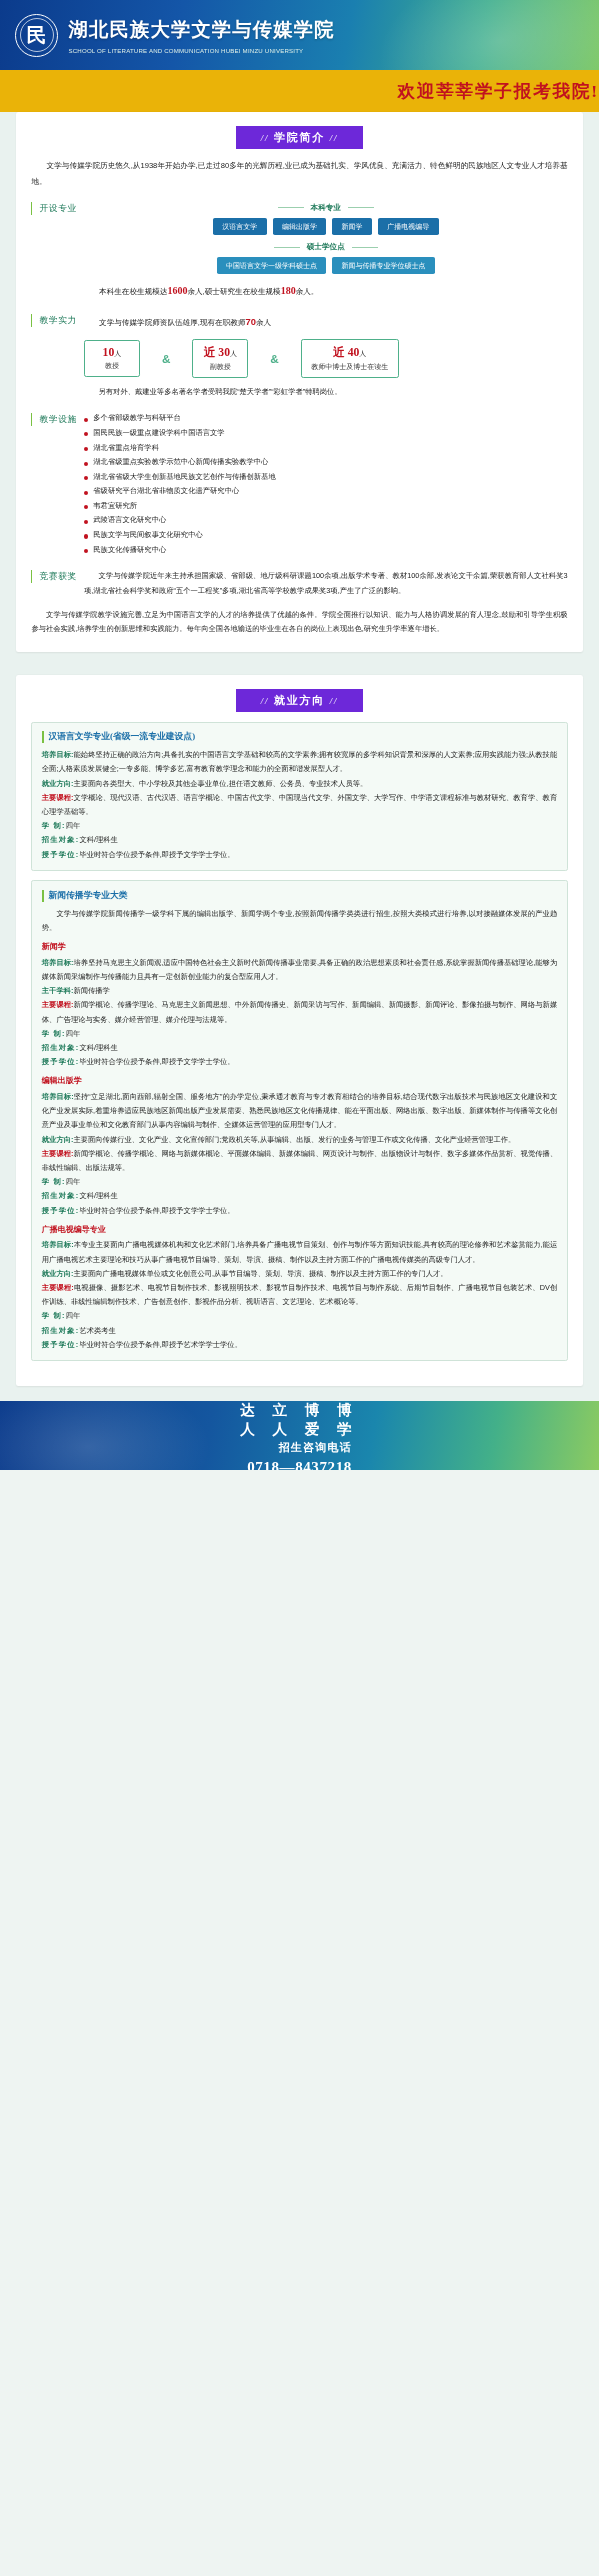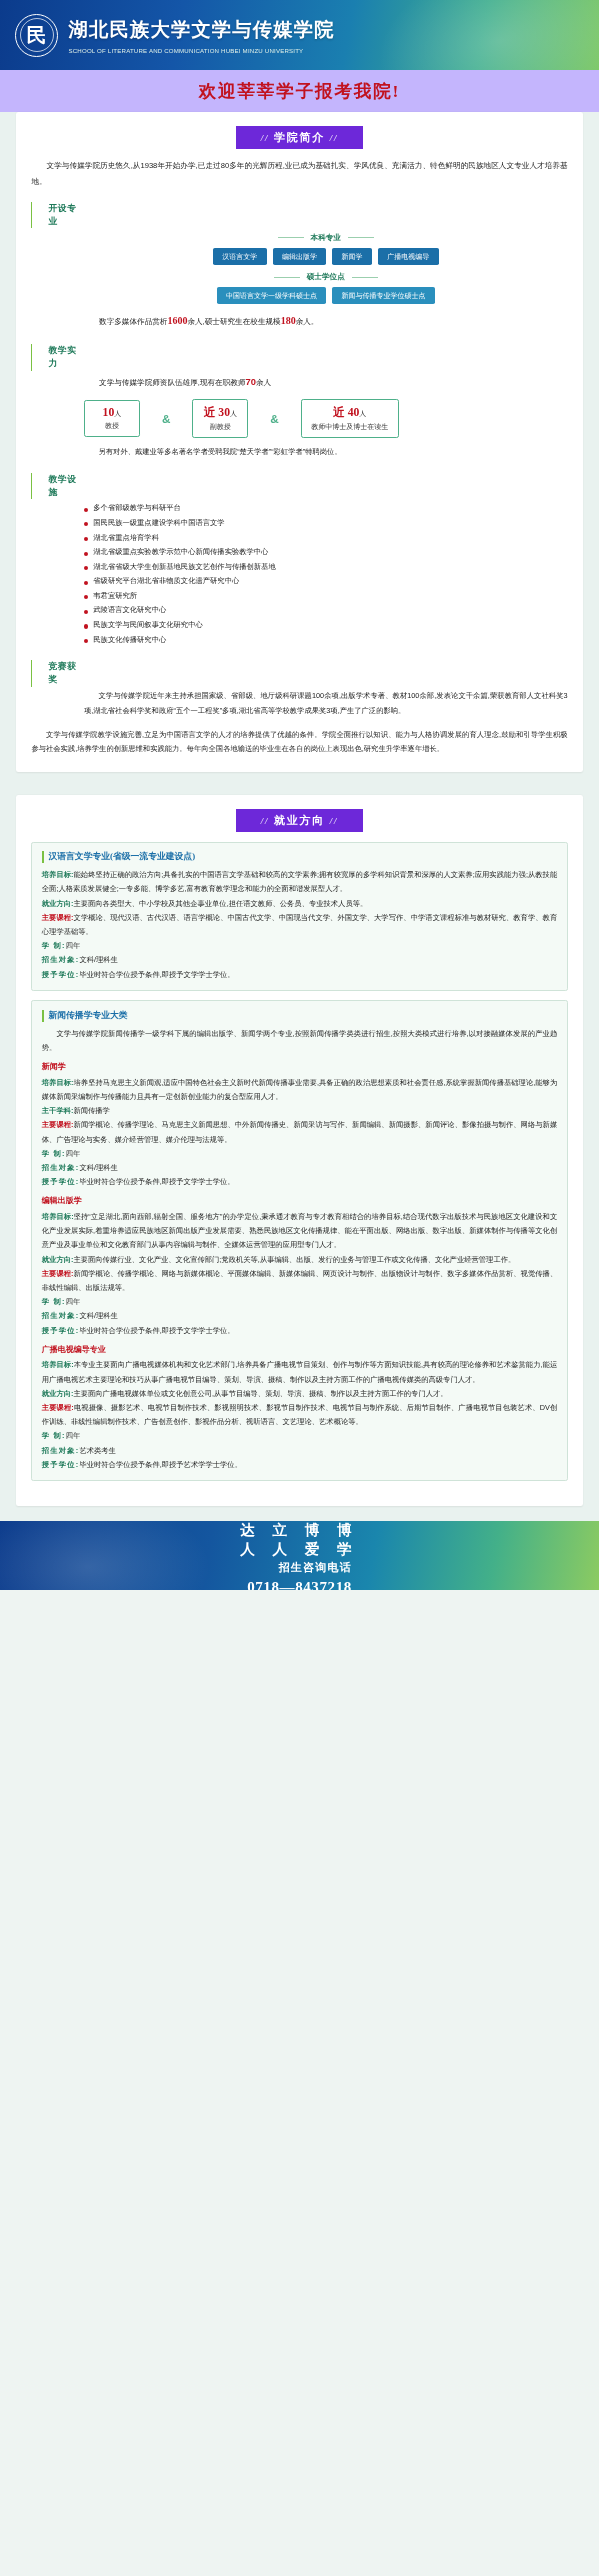--- a/index.html
+++ b/index.html
@@ -30,21 +30,21 @@
   .logo-badge .ring{ position:absolute; inset:3.5px; border-radius:50%; border:0.6px solid rgba(255,255,255,.7);}
   .htext{ position:relative; z-index:2;}
   .htext .cn{
     color:#fff; font-size:19.3px; font-weight:bold; letter-spacing:1.2px;
     font-family:"Liberation Serif", serif; text-shadow:0 1.2px 2.3px rgba(0,0,0,.25);
   }
   .htext .en{ color:#dff0e8; font-size:6.1px; letter-spacing:0.2px; margin-top:4.1px;}
 
   
   .title-banner{
-    background:#c4b5fd; padding:9.4px 0 8.2px; text-align:center;
+    background:#eab308; padding:9.4px 0 8.2px; text-align:right;
   }
   .title-banner .t{
     color:#c1121f; font-size:17.6px; font-weight:bold; letter-spacing:1.8px;
     font-family:"Liberation Serif", serif;
   }
 
   
   .card{
     margin:0 16.4px 15px; background:#fff; border-radius:2.3px;
     padding:13px 15px 15px; box-shadow:0 0.6px 1.8px rgba(0,0,0,.07);
@@ -63,25 +63,25 @@
   .intro-p{
     font-size:7.6px; line-height:2.0; color:#222; text-indent:2em; text-align:justify;
   }
 
   
   .blk{ display:flex; margin-top:11.7px; }
   .blk-label{
     flex:none; width:49px; padding-top:1.2px;
   }
   .blk-label .lab{
-    color:#1f7a5a; font-weight:bold; font-size:8.8px; letter-spacing:0.6px;
-    border-left:1.8px solid #7ac143; padding-left:16px; line-height:1.5;
+    color:#1f7a5a; font-weight:normal; font-size:8.8px; letter-spacing:0.6px;
+    border-left:1.8px solid #7ac143; padding-left:7px; line-height:1.5;
     font-family:"Liberation Serif", serif;
   }
-  .blk-body{ flex:1; padding-left:3.5px;margin-top:30px;}
+  .blk-body{ flex:1; padding-left:3.5px;}
 
   .subhead{
     text-align:center; font-size:7.6px; color:#1f7a5a; font-weight:bold; margin:2.3px 0 5.3px;
   }
   .subhead span{ padding:0 4.7px;}
   .subhead .bar{ display:inline-block; width:26px;height:0.6px;background:#9bcfae; vertical-align:middle;}
 
   .pill-row{ display:flex; gap:5.9px; justify-content:center; margin-bottom:7px; flex-wrap:wrap;}
   .pill{
     background:#1b6fa8; color:#fff; font-size:7px; padding:3.5px 9.4px; border-radius:1.8px;
@@ -197,21 +197,21 @@
         <div class="subhead">
           <span class="bar"></span>
           <span>硕士学位点</span>
           <span class="bar"></span>
         </div>
         <div class="pill-row">
           <span class="pill grad">中国语言文学一级学科硕士点</span>
           <span class="pill grad">新闻与传播专业学位硕士点</span>
         </div>
         <p class="stat-line">
-          <span>数字多媒体作品赏析</span><b>1600</b><span>余人,硕士研究生在校生规模</span><b>180</b><span>余人。</span>
+          <span>本科生在校生规模达</span><b>1600</b><span>余人,硕士研究生在校生规模</span><b>180</b><span>余人。</span>
         </p>
       </div>
     </div>
 
     <div class="blk">
       <div class="blk-label">
         <div class="lab">教学实力</div>
       </div>
       <div class="blk-body">
         <p class="teach-line">

